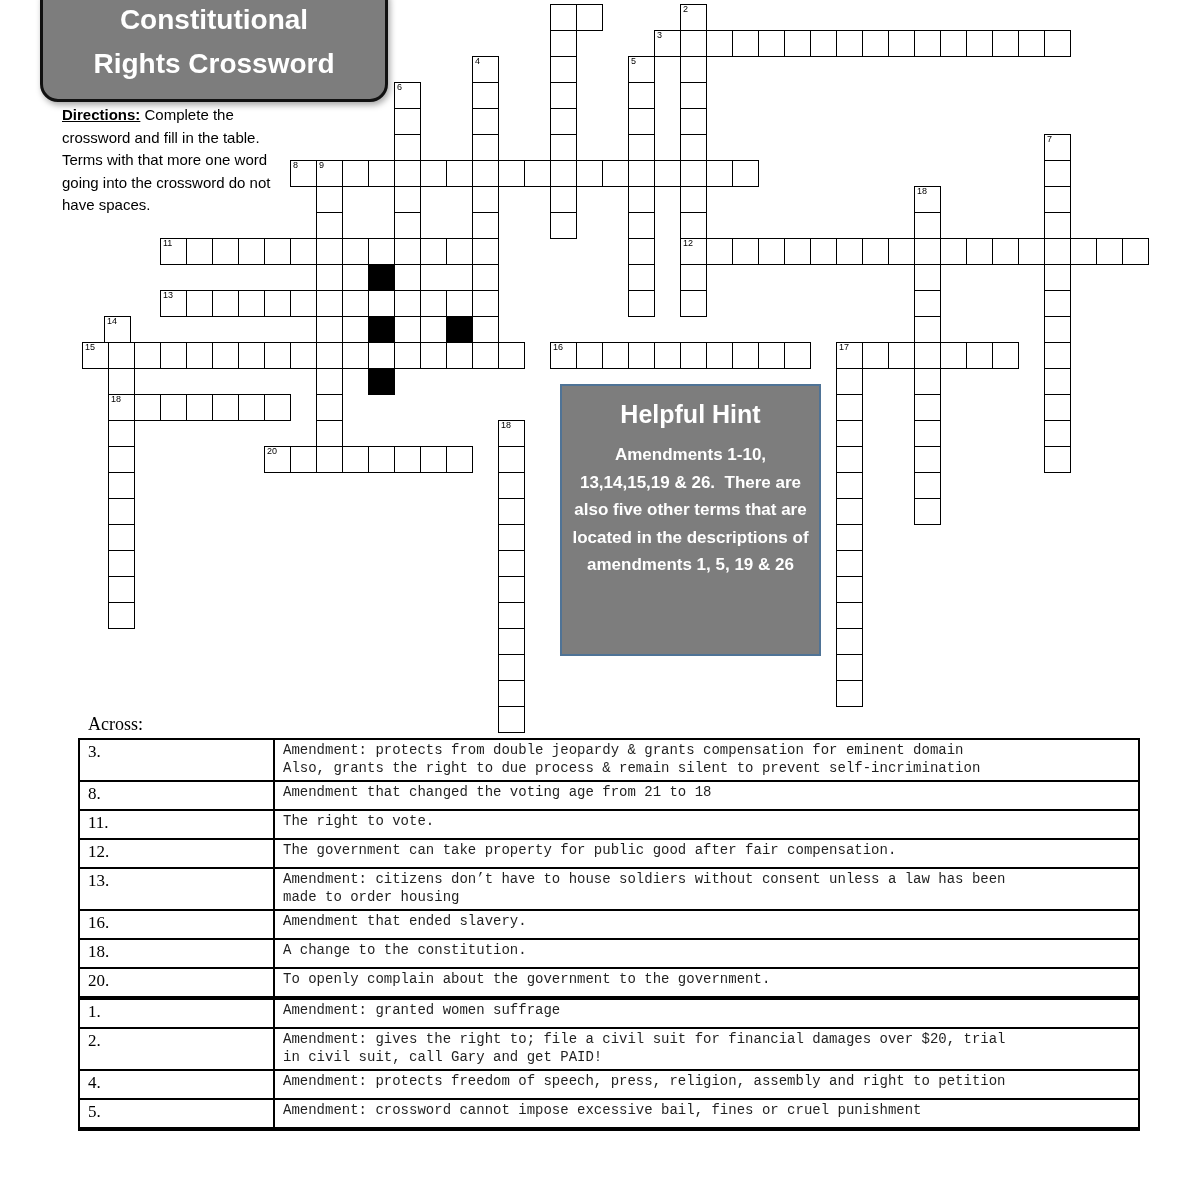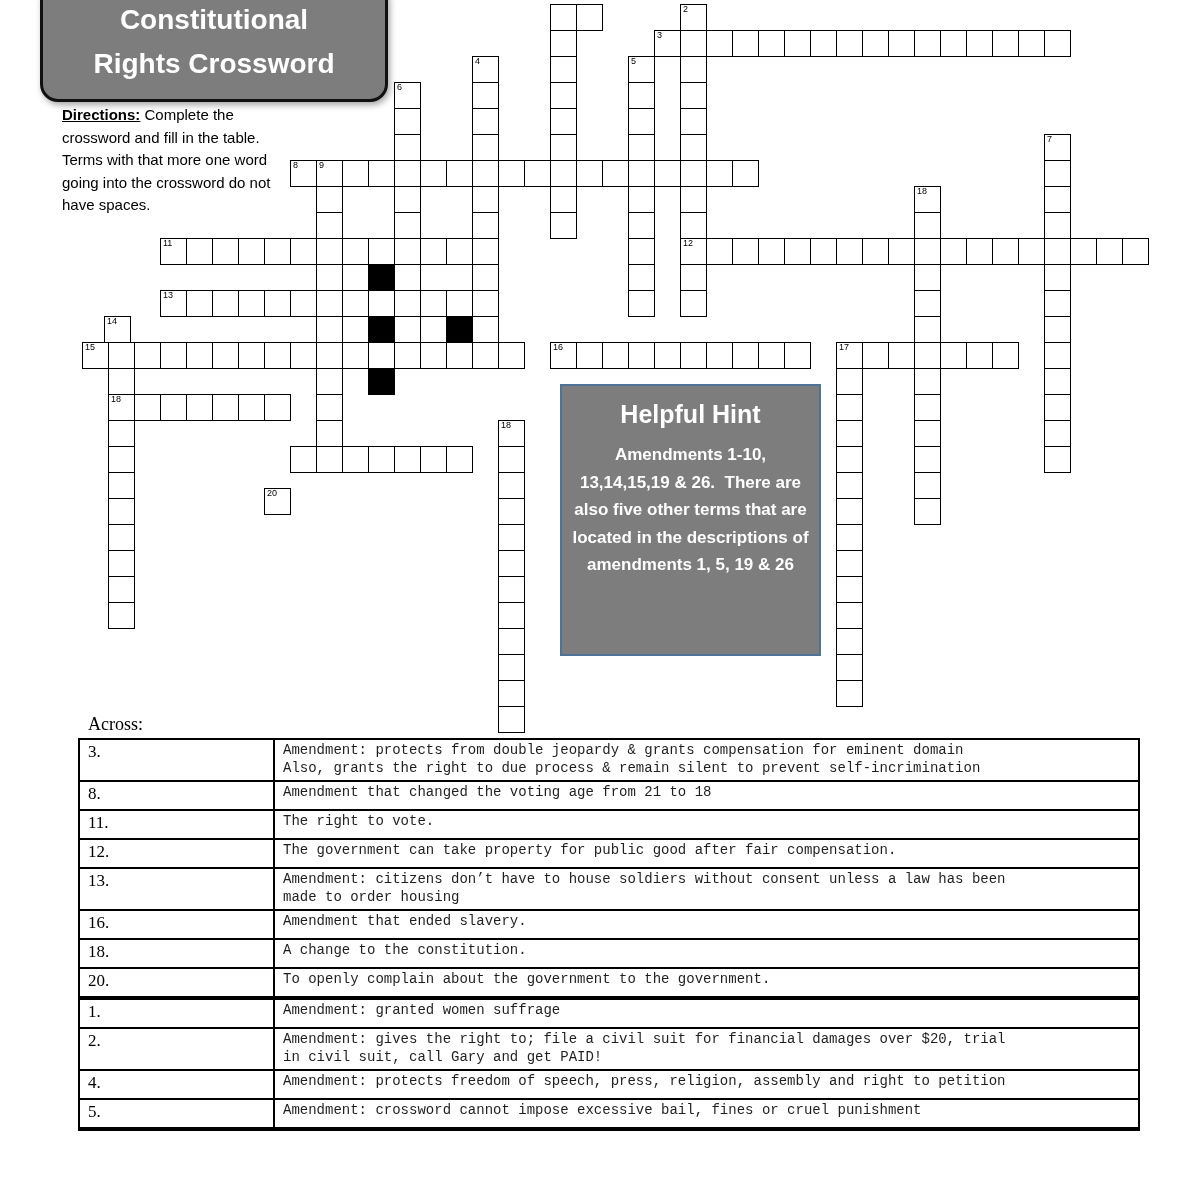--- a/index.html
+++ b/index.html
@@ -308,21 +308,21 @@
       <div class="cw-cell" style="left: 498px; top: 472px;"></div>
       <div class="cw-cell" style="left: 498px; top: 498px;"></div>
       <div class="cw-cell" style="left: 498px; top: 524px;"></div>
       <div class="cw-cell" style="left: 498px; top: 550px;"></div>
       <div class="cw-cell" style="left: 498px; top: 576px;"></div>
       <div class="cw-cell" style="left: 498px; top: 602px;"></div>
       <div class="cw-cell" style="left: 498px; top: 628px;"></div>
       <div class="cw-cell" style="left: 498px; top: 654px;"></div>
       <div class="cw-cell" style="left: 498px; top: 680px;"></div>
       <div class="cw-cell" style="left: 498px; top: 706px;"></div>
-      <div class="cw-cell" style="left: 264px; top: 446px; margin-top: 42px;">
+      <div class="cw-cell" style="left: 264px; top: 446px;">
         <span class="cw-num">20</span>
       </div>
       <div class="cw-cell" style="left: 290px; top: 446px;"></div>
       <div class="cw-cell" style="left: 342px; top: 446px;"></div>
       <div class="cw-cell" style="left: 368px; top: 446px;"></div>
       <div class="cw-cell" style="left: 394px; top: 446px;"></div>
       <div class="cw-cell" style="left: 420px; top: 446px;"></div>
       <div class="cw-cell" style="left: 446px; top: 446px;"></div>
       <div class="cw-cell black" style="left: 368px; top: 264px;"></div>
       <div class="cw-cell black" style="left: 368px; top: 316px;"></div>

